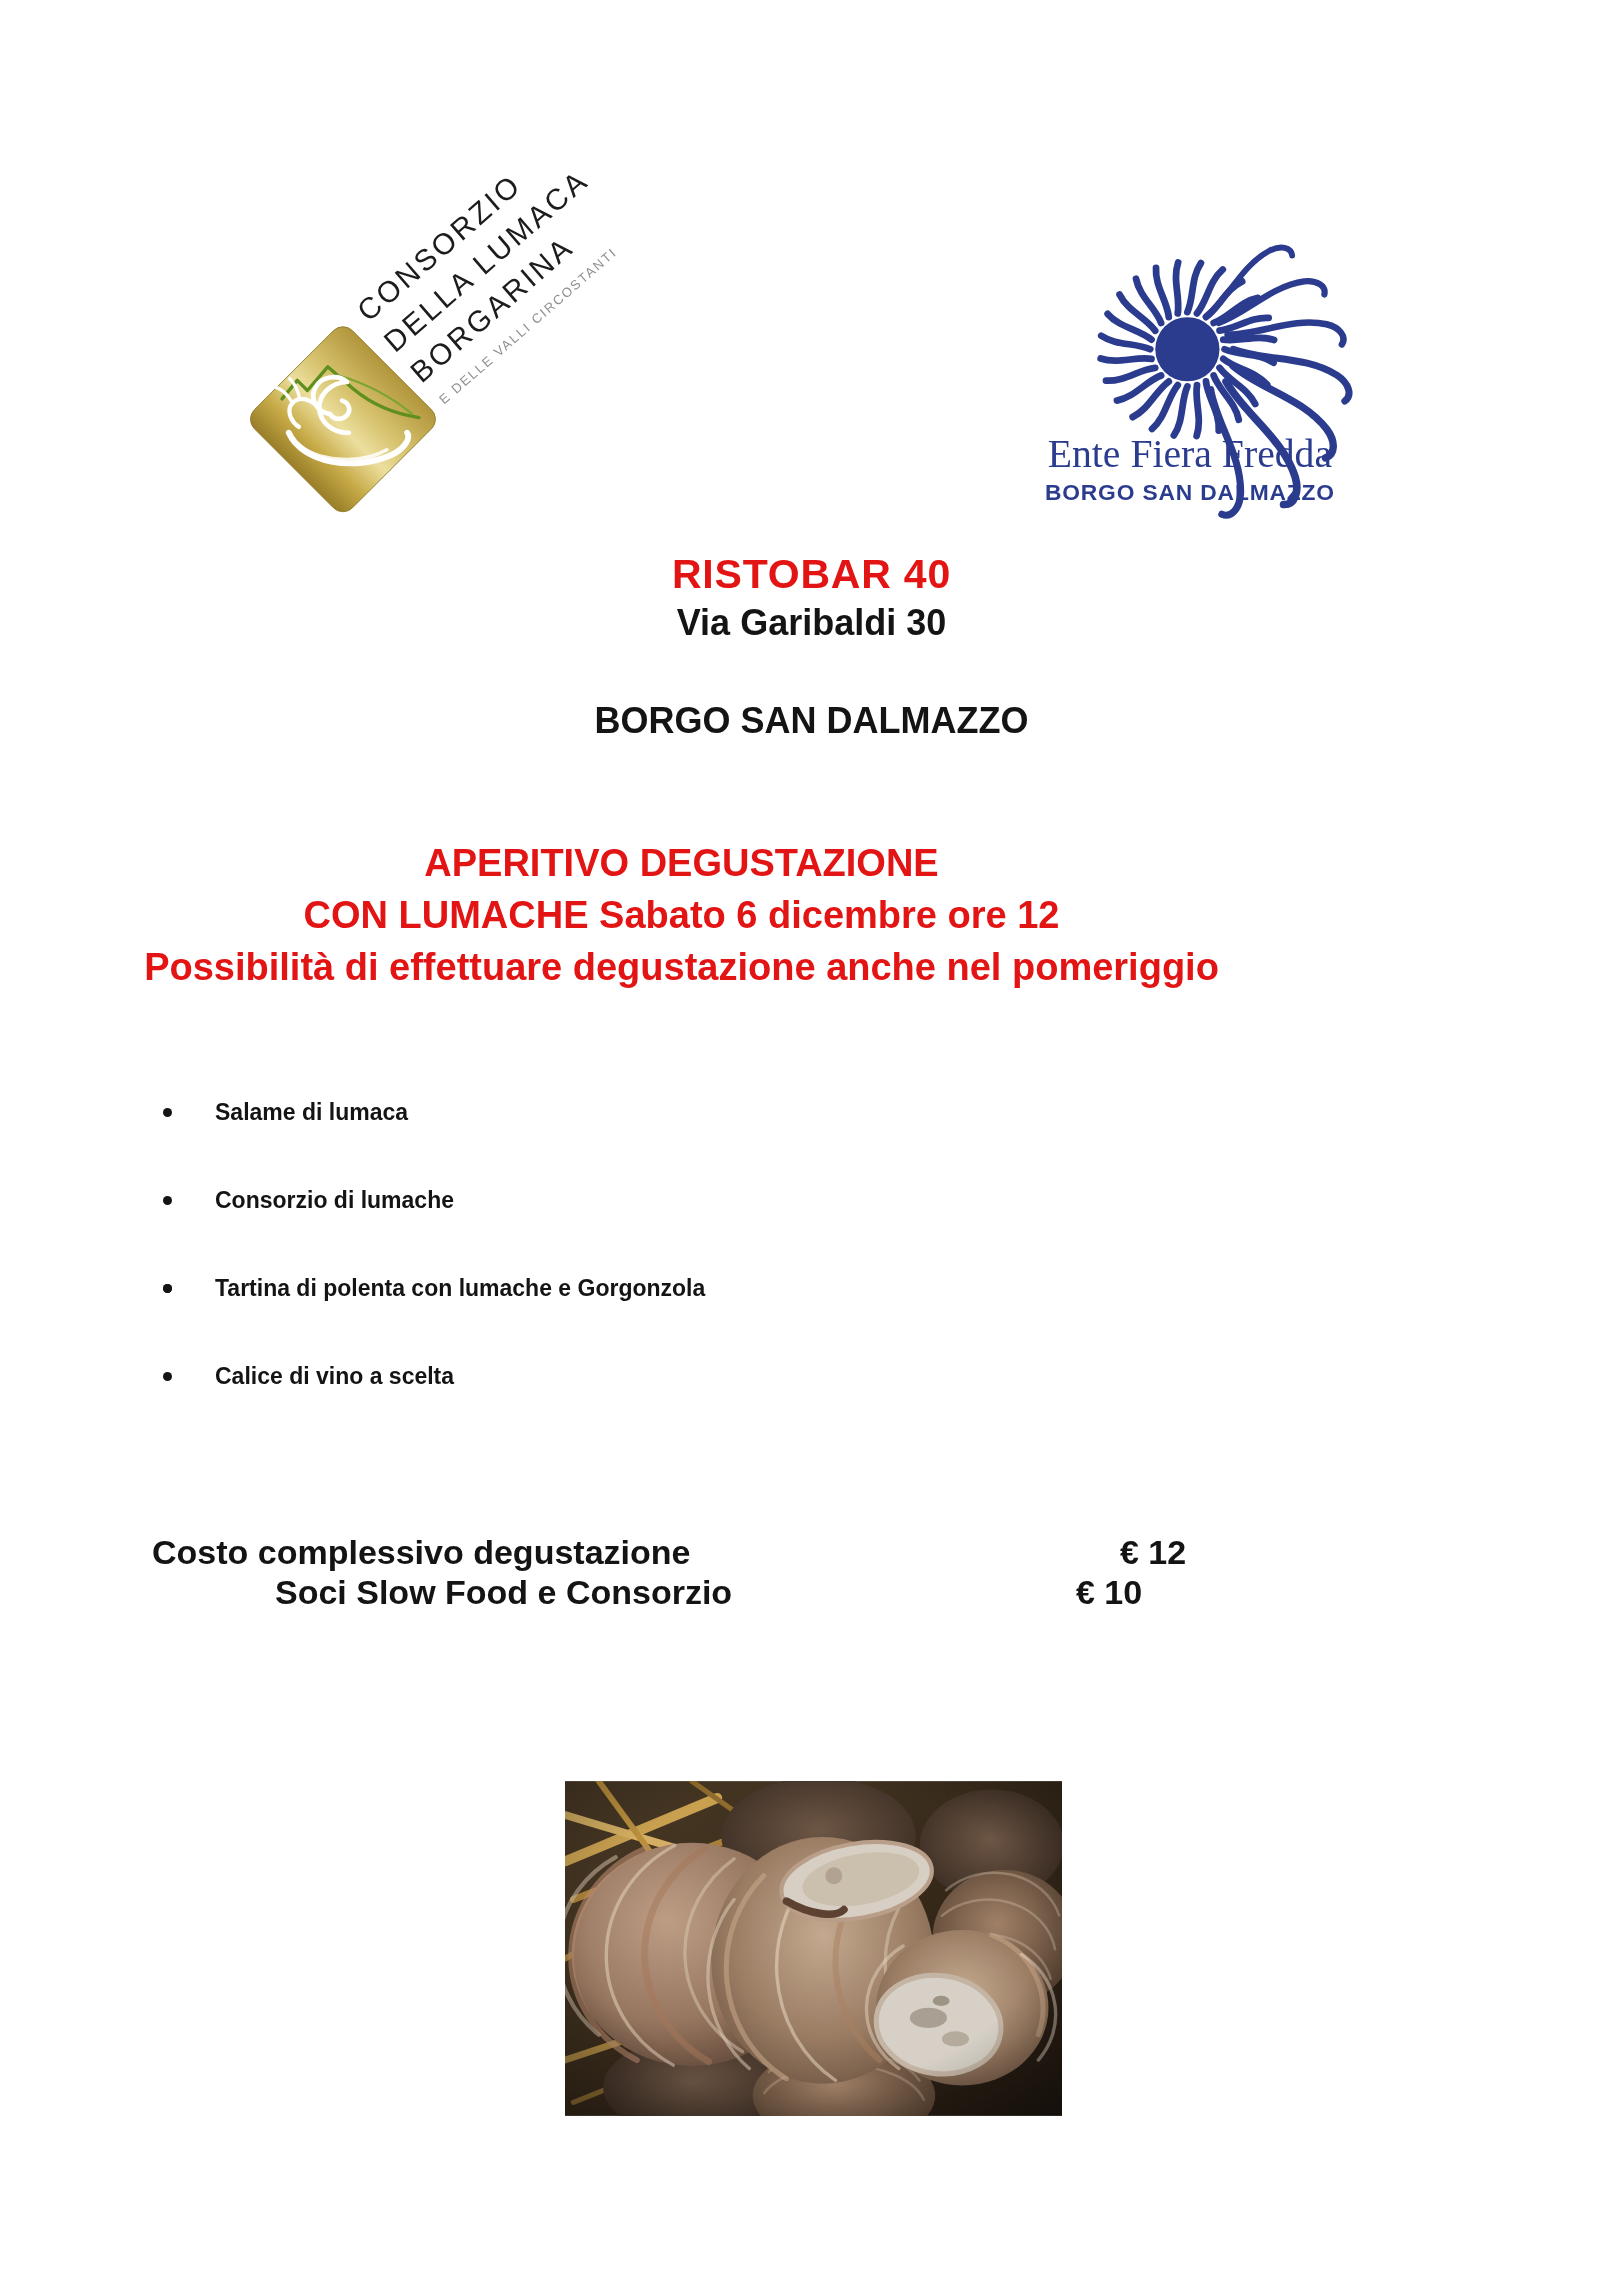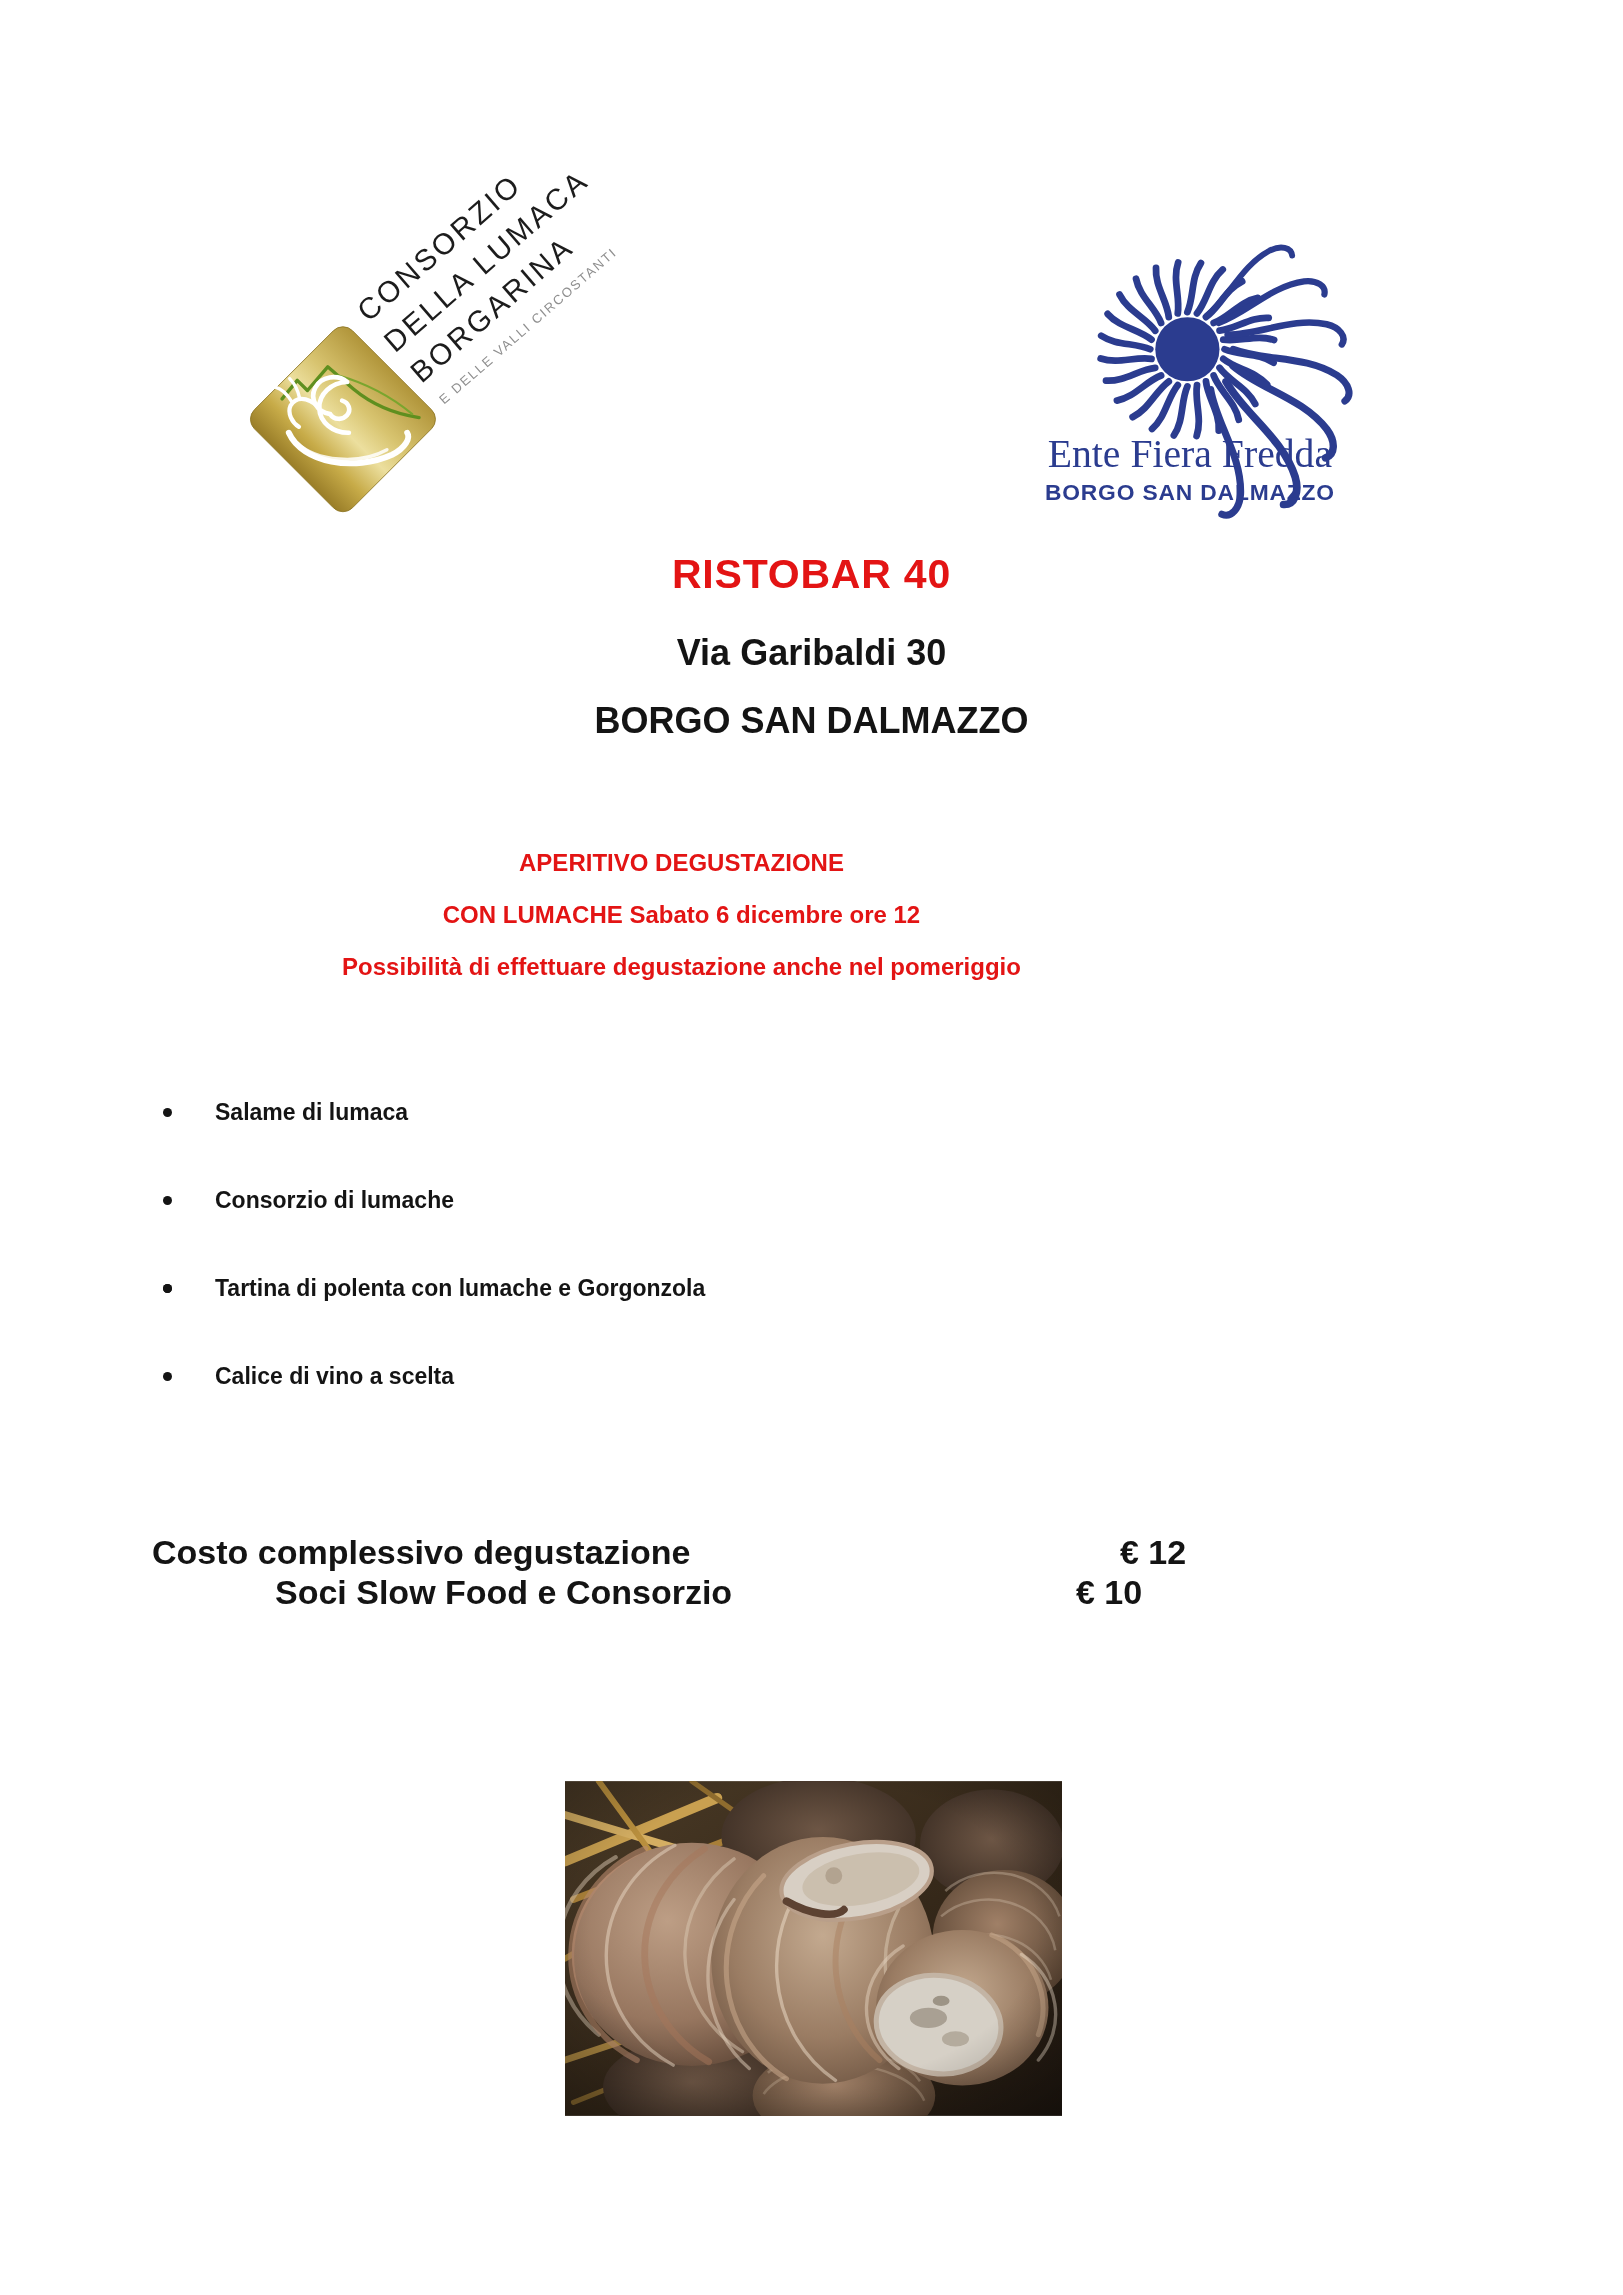--- a/index.html
+++ b/index.html
@@ -8,25 +8,25 @@
     width:1623px;height:2295px;
     background:#ffffff;
     font-family:"Liberation Sans", sans-serif;
     overflow:hidden;
   }
   .abs{position:absolute;}
   .centerline{left:0;width:1623px;text-align:center;white-space:pre;}
   .title-red{
     top:551px;font-size:41px;font-weight:bold;color:#e31414;letter-spacing:0.8px;
   }
-  .addr{top:632px;font-size:36px;font-weight:bold;color:#141414;}
+  .addr{top:602px;font-size:36px;font-weight:bold;color:#141414;}
   .city{top:700px;font-size:36px;font-weight:bold;color:#141414;}
   .event-block{
     top:837px;left:0;width:1363px;text-align:center;
-    font-size:24px;font-weight:bold;color:#e31414;line-height:52px;
+    font-size:38px;font-weight:bold;color:#e31414;line-height:52px;
   }
   ul.menu{
     position:absolute;left:161px;top:1094px;margin:0;padding:0;list-style:none;
     font-size:23px;font-weight:bold;color:#141414;
   }
   ul.menu li{position:relative;padding-left:54px;line-height:36px;margin-bottom:52px;}
   ul.menu li .dot{
     position:absolute;left:1.7px;top:13.5px;width:9.3px;height:9.3px;border-radius:50%;
     background:#141414;
   }

